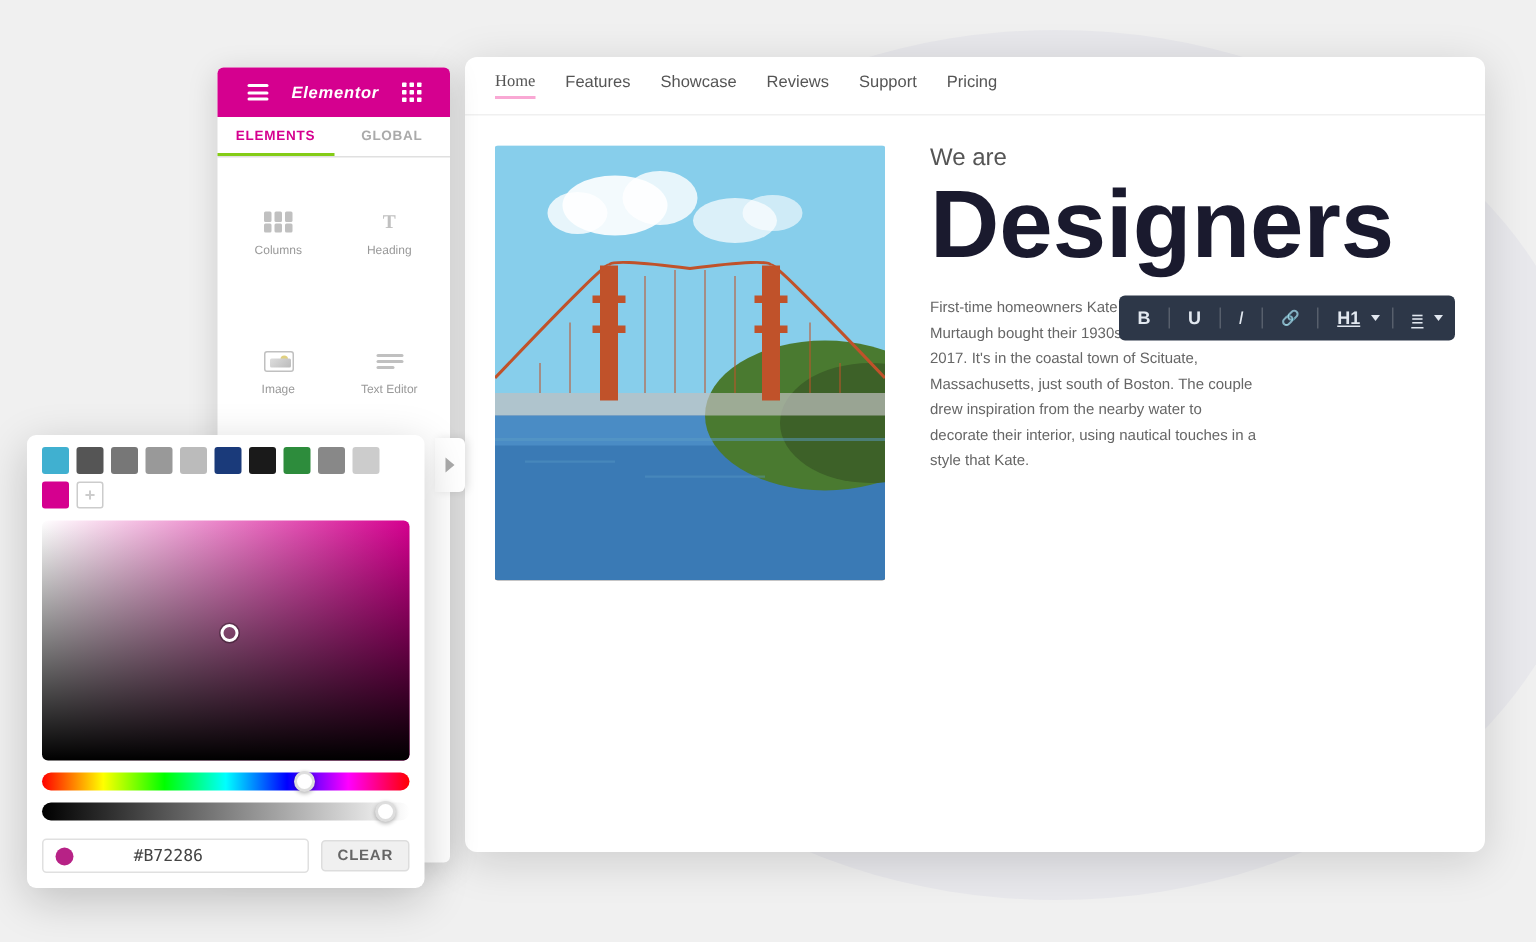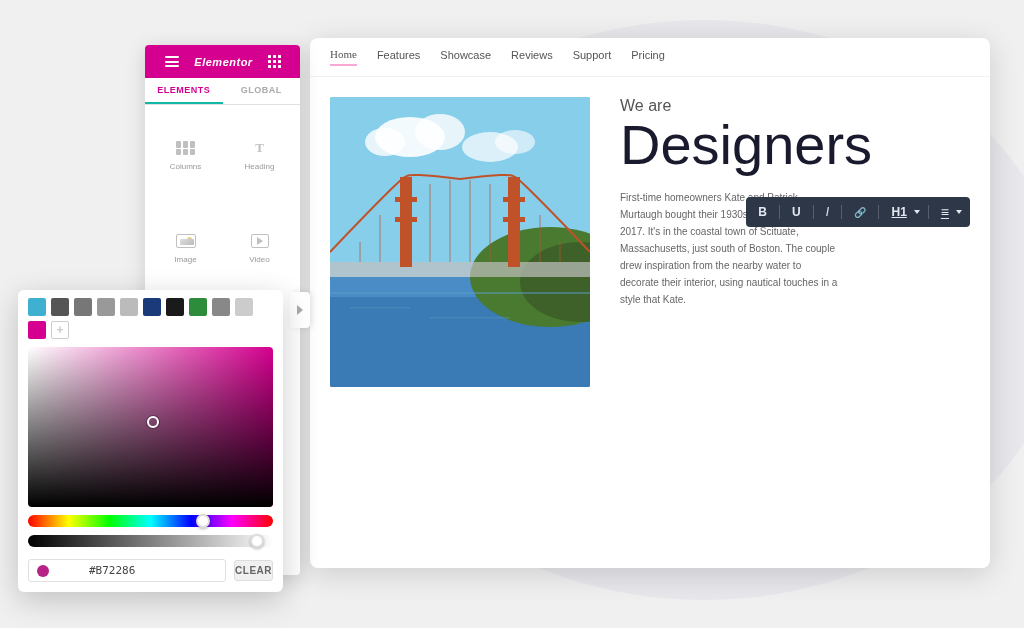--- a/index.html
+++ b/index.html
@@ -93,21 +93,21 @@
       text-align: center;
       padding: 7px 0;
       font-size: 9px;
       font-weight: 600;
       color: #aaa;
       cursor: pointer;
       letter-spacing: 0.5px;
     }
     .sidebar-tab.active {
       color: #d5008f;
-      border-bottom: 2px solid #14b8a6;
+      border-bottom: 2px solid #84cc16;
     }
 
     .sidebar-search {
       padding: 6px 8px;
       border-bottom: 1px solid #f0f0f0;
       display: flex;
       align-items: center;
       gap: 4px;
     }
     .sidebar-search input {
@@ -437,21 +437,21 @@
       height: 12px;
       border-radius: 50%;
       background: #b72286;
       margin-right: 4px;
     }
 
     .clear-btn {
       background: #f0f0f0;
       border: 1px solid #ddd;
       border-radius: 3px;
-      padding: 4px 0;
+      padding: 4px 10px;
       font-size: 10px;
       font-weight: 600;
       color: #666;
       cursor: pointer;
       letter-spacing: 0.5px;
     }
 
     
     .browser-window {
       position: absolute;
@@ -530,22 +530,22 @@
       top: 20px;
       width: 340px;
     }
     .we-are {
       font-size: 16px;
       color: #555;
       margin-bottom: 2px;
       font-weight: 400;
     }
     .designers-title {
-      font-size: 56px;
-      font-weight: 400;
+      font-size: 64px;
+      font-weight: 700;
       color: #1a1a2e;
       line-height: 1;
       margin-bottom: 16px;
     }
     .hero-paragraph {
       font-size: 10px;
       line-height: 1.7;
       color: #666;
       max-width: 220px;
     }
@@ -674,20 +674,30 @@
       <span class="widget-label">Heading</span>
     </div>
 
     <div class="widget-item">
       <div class="widget-icon">
         <div class="icon-image"></div>
       </div>
       <span class="widget-label">Image</span>
     </div>
 
+    <div class="widget-item">
+      <div class="widget-icon">
+        <div class="icon-text-editor">
+          <span></span>
+            <span></span>
+            <span></span>
+        </div>
+      </div>
+      <span class="widget-label">Text Editor</span>
+    </div>
 
     <div class="widget-item">
       <div class="widget-icon">
         <div class="icon-video"></div>
       </div>
       <span class="widget-label">Video</span>
     </div>
 
     <div class="widget-item">
       <div class="widget-icon">

